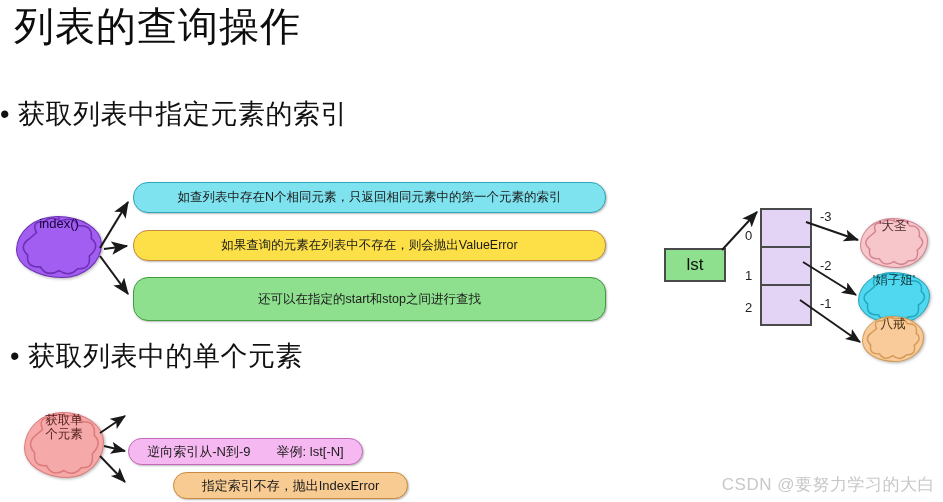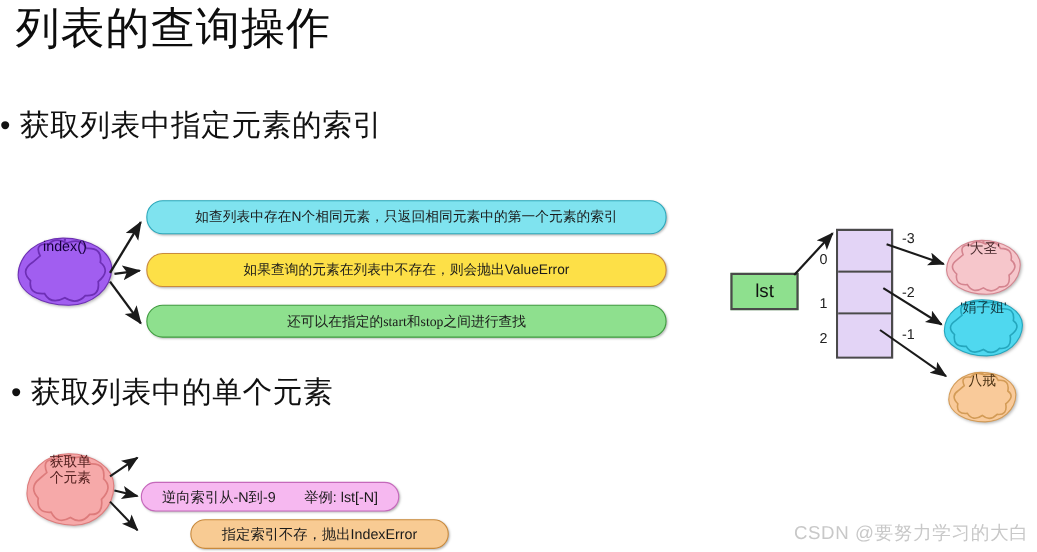--- a/index.html
+++ b/index.html
@@ -111,21 +111,21 @@
   }
   #cloud-dasheng {
     left: 860px; top: 218px; width: 68px; height: 50px;
     font-size: 12.5px;
   }
   #cloud-juanzi {
     left: 858px; top: 272px; width: 72px; height: 52px;
     font-size: 12.5px;
   }
   #cloud-bajie {
-    left: 862px; top: 338px; width: 62px; height: 46px;
+    left: 862px; top: 316px; width: 62px; height: 46px;
     font-size: 12.5px;
   }
   #cloud-single {
     left: 24px; top: 412px; width: 80px; height: 66px;
     font-size: 12.5px;
   }
 
   
   #lst-box {
     position: absolute;
@@ -201,21 +201,21 @@
                Q86,30 74,40 Q76,54 62,53 Q54,62 43,55 Q30,62 24,51
                Q9,52 11,39 Q1,30 13,22 Z" fill="#a15ef0" stroke="#6d2fb5" stroke-width="1.6"></path>
     </svg>
     <span class="cloud-label">index()</span>
   </div>
 
   <div class="info-box box-cyan" style="left:133px; top:182px; width:473px; height:31px;">如查列表中存在N个相同元素，只返回相同元素中的第一个元素的索引</div>
 
   <div class="info-box box-orange" style="left:133px; top:230px; width:473px; height:31px;">如果查询的元素在列表中不存在，则会抛出ValueError</div>
 
-  <div class="info-box box-green" style="left:133px; top:277px; width:473px; height:30px;font-family:Liberation Serif, serif;">还可以在指定的start和stop之间进行查找</div>
+  <div class="info-box box-green" style="left:133px; top:277px; width:473px; height:44px;">还可以在指定的start和stop之间进行查找</div>
 
   <div id="lst-box">
     <span>lst</span>
   </div>
 
   <div id="list-cells">
     <div class="list-cell"></div>
     <div class="list-cell"></div>
     <div class="list-cell"></div>
   </div>

